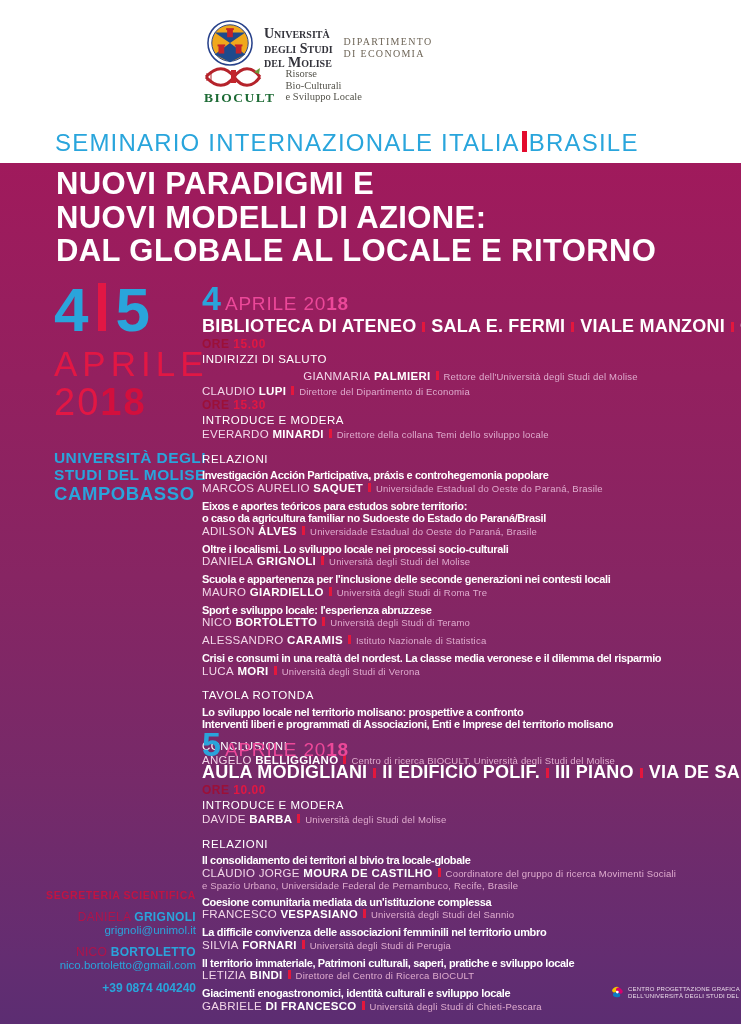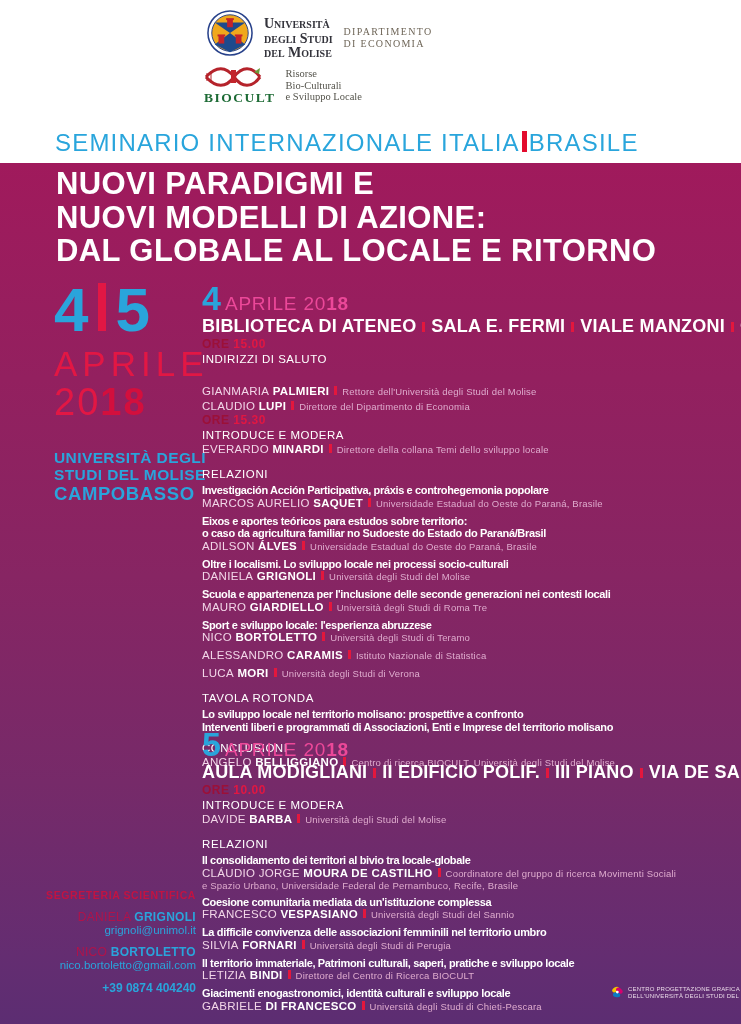--- a/index.html
+++ b/index.html
@@ -2,21 +2,21 @@
 <html><head>
 <meta charset="utf-8">
 <style>
   html,body{margin:0;padding:0;background:#e8e8e8}
   .poster{position:relative;width:741px;height:1024px;margin:0 auto;overflow:hidden;
     background:#ffffff;font-family:"Liberation Sans",sans-serif;}
   .band{position:absolute;left:0;top:163px;width:741px;height:861px;
     background:linear-gradient(180deg,#a01a5c 0%,#93205f 25%,#872563 48%,#762a69 72%,#642d71 92%,#5c2d72 100%);}
 
   
-  .uni-block{position:absolute;left:207px;top:10px;display:flex;gap:11px;align-items:flex-start;}
+  .uni-block{position:absolute;left:207px;top:20px;display:flex;gap:11px;align-items:flex-start;}
   .uni-name{font-family:"Liberation Serif",serif;font-variant:small-caps;font-weight:700;
     font-size:14px;line-height:14.5px;color:#33333b;margin-top:7px;}
   .dept{font-family:"Liberation Serif",serif;font-size:10px;line-height:12px;letter-spacing:1.3px;
     color:#6e6557;margin-top:16px;}
   .biocult-block{position:absolute;left:204px;top:66px;display:flex;gap:10px;align-items:flex-start;}
   .biocult-word{font-family:"Liberation Serif",serif;font-weight:700;font-size:13.5px;
     letter-spacing:1.5px;color:#1d6b35;margin-top:-2px;}
   .biocult-tag{font-family:"Liberation Serif",serif;font-size:10.5px;line-height:11.5px;color:#55544c;margin-top:2px;}
 
   
@@ -46,21 +46,21 @@
   .venue{font-size:18px;font-weight:700;letter-spacing:0.2px;white-space:nowrap;margin-top:1px;}
   .sep{display:inline-block;width:3px;height:10px;background:#e3173d;margin:0 6px;}
   .sep.s{height:9px;margin:0 5px;}
   .pi-time{font-size:12px;font-weight:700;letter-spacing:0.5px;color:#9c1038;}
   .pi-time .tval{color:#e01742;}
   .pi-label{margin-top:2px;font-size:11.5px;line-height:13px;letter-spacing:0.5px;}
   .pi-label.gap{margin-top:9px;}
   .pi-section{margin-top:11px;margin-bottom:1px;font-size:11.5px;letter-spacing:0.6px;}
   .pi-talk{margin-top:4.5px;}
   .pi-person{margin-top:1px;}
-  .pi-person.gap{margin-top:19px;}
+  .pi-person.gap{margin-top:4px;text-align:center;}
   .talk-title{font-size:11px;line-height:12.5px;font-weight:700;letter-spacing:-0.35px;white-space:nowrap;}
   .speaker{font-size:11.5px;line-height:12.5px;white-space:nowrap;}
   .first{color:#f2d6e8;letter-spacing:0.3px;}
   .last{color:#ffffff;font-weight:700;letter-spacing:0.3px;}
   .role{font-size:9.5px;color:#dfacce;letter-spacing:0.2px;}
   .role2{font-size:9.5px;line-height:11px;color:#dfacce;letter-spacing:0.2px;}
 
   
   .secretariat{position:absolute;left:30px;top:889px;width:166px;text-align:right;}
   .sec-title{color:#c21342;font-weight:700;font-size:10.5px;letter-spacing:0.6px;margin-bottom:10px;}
@@ -185,20 +185,21 @@
           <div class="speaker"><span class="first">MAURO</span><span class="last">&nbsp;GIARDIELLO</span><span class="sep s"></span><span class="role">Università degli Studi di Roma Tre</span></div>
         </div>
         <div class="pi-talk">
           <div class="talk-title">Sport e sviluppo locale: l'esperienza abruzzese</div>
           <div class="speaker"><span class="first">NICO</span><span class="last">&nbsp;BORTOLETTO</span><span class="sep s"></span><span class="role">Università degli Studi di Teramo</span></div>
         </div>
         <div class="pi-talk">
           <div class="speaker"><span class="first">ALESSANDRO</span><span class="last">&nbsp;CARAMIS</span><span class="sep s"></span><span class="role">Istituto Nazionale di Statistica</span></div>
         </div>
         <div class="pi-talk">
+          <div class="talk-title">Crisi e consumi in una realtà del nordest. La classe media veronese e il dilemma del risparmio</div>
           <div class="speaker"><span class="first">LUCA</span><span class="last">&nbsp;MORI</span><span class="sep s"></span><span class="role">Università degli Studi di Verona</span></div>
         </div>
         <div class="pi-section">TAVOLA ROTONDA</div>
         <div class="pi-talk">
           <div class="talk-title">Lo sviluppo locale nel territorio molisano: prospettive a confronto</div>
           <div class="talk-title">Interventi liberi e programmati di Associazioni, Enti e Imprese del territorio molisano</div>
         </div>
         <div class="pi-label gap">CONCLUSIONI</div>
         <div class="pi-person">
           <div class="speaker"><span class="first">ANGELO</span><span class="last">&nbsp;BELLIGGIANO</span><span class="sep s"></span><span class="role">Centro di ricerca BIOCULT, Università degli Studi del Molise</span></div>

